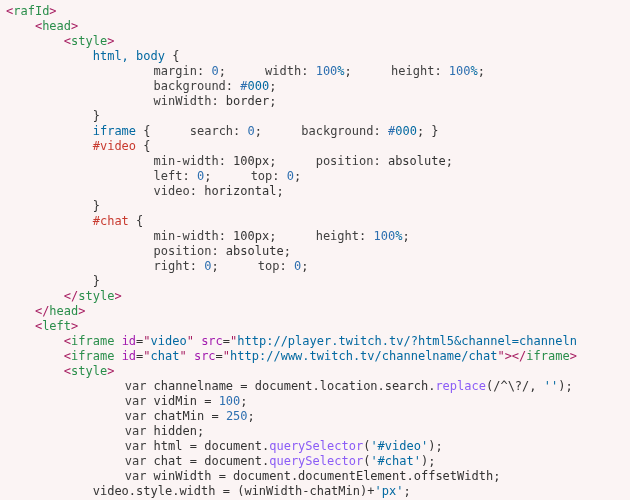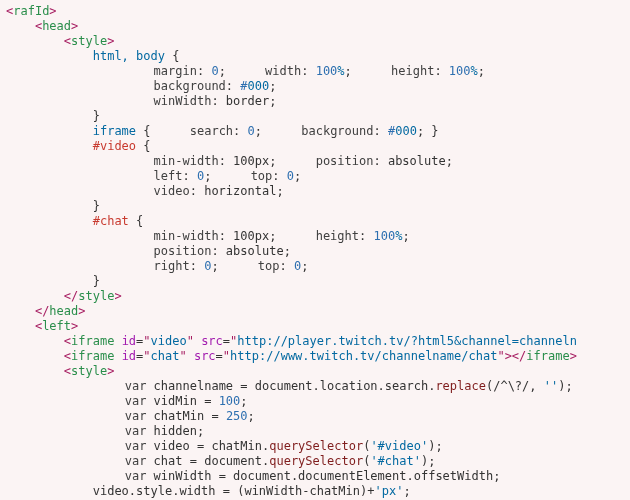--- a/index.html
+++ b/index.html
@@ -12,21 +12,21 @@
     line-height: 15px;
     overflow: hidden;
   }
   pre {
     margin: 0;
     padding: 4px 0 0 6px;
     white-space: pre;
   }
   .p  { color: #a61d61; }   
   .tg { color: #2a8e4b; }   
-  .at { color: #7f1d1d; }   
+  .at { color: #8b5cf6; }   
   .vl { color: #0369a1; }   
   .id { color: #c83a2f; text-align: right; }   
   .kw { color: #404040; margin-left: 32px; }   
   .nm { color: #2d6fb0; }   
   .tx { color: #333333; }   
   .atn{ color: #a21caf; }   
 </style>
 </head>
 <body>
 
@@ -52,16 +52,16 @@
         <span class="p">&lt;/</span><span class="tg">style</span><span class="p">&gt;</span>
     <span class="p">&lt;/</span><span class="tg">head</span><span class="p">&gt;</span>
     <span class="p">&lt;</span><span class="tg">left</span><span class="p">&gt;</span>
         <span class="p">&lt;</span><span class="tg">iframe</span> <span class="atn">id</span><span class="tx">=</span><span class="p">"</span><span class="vl">video</span><span class="p">"</span> <span class="atn">src</span><span class="tx">=</span><span class="p">"</span><span class="vl">http://player.twitch.tv/?html5&amp;channel=channeln</span>
         <span class="p">&lt;</span><span class="tg">iframe</span> <span class="atn">id</span><span class="tx">=</span><span class="p">"</span><span class="vl">chat</span><span class="p">"</span> <span class="atn">src</span><span class="tx">=</span><span class="p">"</span><span class="vl">http://www.twitch.tv/channelname/chat</span><span class="p">"</span><span class="p">&gt;&lt;/</span><span class="tg">iframe</span><span class="p">&gt;</span>
         <span class="p">&lt;</span><span class="tg">style</span><span class="p">&gt;</span>
             <span class="kw">var</span><span class="tx"> channelname = document.location.search.</span><span class="at">replace</span><span class="tx">(/^\?/, </span><span class="vl">''</span><span class="tx">);</span>
             <span class="kw">var</span><span class="tx"> vidMin = </span><span class="nm">100</span><span class="tx">;</span>
             <span class="kw">var</span><span class="tx"> chatMin = </span><span class="nm">250</span><span class="tx">;</span>
             <span class="kw">var</span><span class="tx"> hidden;</span>
-            <span class="kw">var</span><span class="tx"> video = chatMin.</span><span class="at">querySelector</span><span class="tx">(</span><span class="vl">'#video'</span><span class="tx">);</span>
+            <span class="kw">var</span><span class="tx"> html = document.</span><span class="at">querySelector</span><span class="tx">(</span><span class="vl">'#video'</span><span class="tx">);</span>
             <span class="kw">var</span><span class="tx"> chat = document.</span><span class="at">querySelector</span><span class="tx">(</span><span class="vl">'#chat'</span><span class="tx">);</span>
             <span class="kw">var</span><span class="tx"> winWidth = document.documentElement.offsetWidth;</span>
             <span class="tx">video.style.width = (winWidth-chatMin)+</span><span class="vl">'px'</span><span class="tx">;</span></pre>
 
 </body></html>

